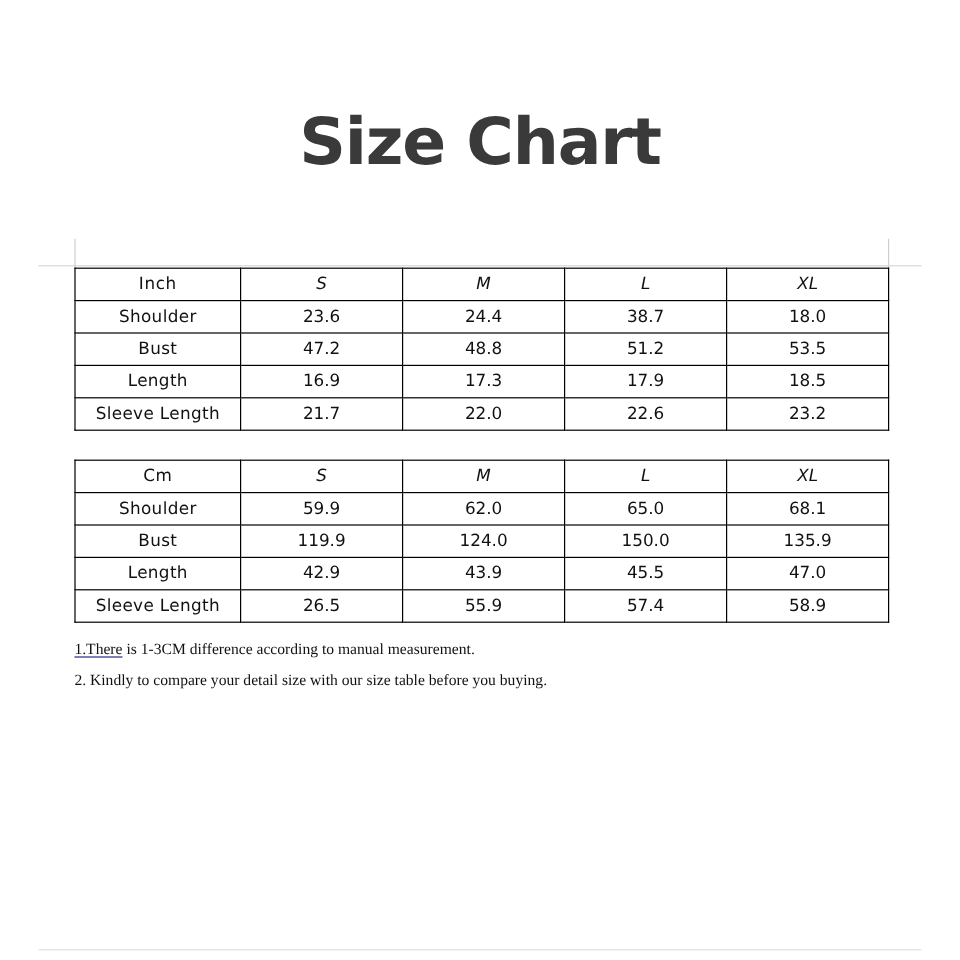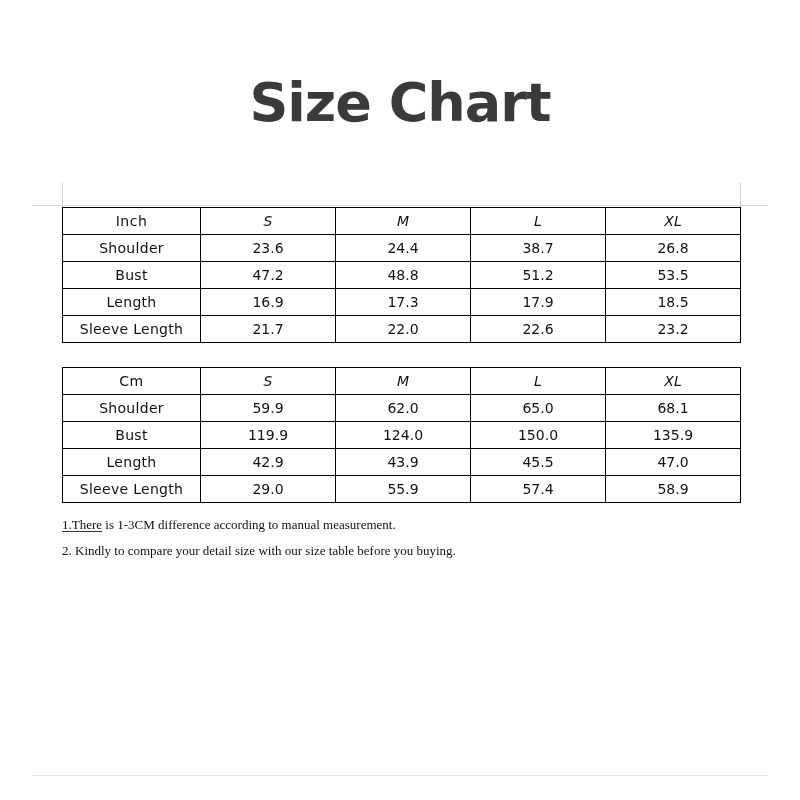--- a/index.html
+++ b/index.html
@@ -22,21 +22,21 @@
     box-sizing: border-box;
   }
 
   .title {
     text-align: center;
     font-family: "DejaVu Sans", sans-serif;
     font-weight: bold;
     font-size: 54px;
     letter-spacing: -1px;
     color: #3a3a3a;
-    margin: 0;
+    margin: 16px;
     padding-top: 76px;
     line-height: 1.0;
   }
 
   
   .rule-top {
     position: absolute;
     left: 32px;
     right: 32px;
     top: 205px;
@@ -168,21 +168,21 @@
           <td class="hdr-size">S</td>
           <td class="hdr-size">M</td>
           <td class="hdr-size">L</td>
           <td class="hdr-size">XL</td>
         </tr>
         <tr>
           <td class="row-label">Shoulder</td>
           <td class="val">23.6</td>
           <td class="val">24.4</td>
           <td class="val">38.7</td>
-          <td class="val">26.8</td>
+          <td class="val">18.0</td>
         </tr>
         <tr>
           <td class="row-label">Bust</td>
           <td class="val">47.2</td>
           <td class="val">48.8</td>
           <td class="val">51.2</td>
           <td class="val">53.5</td>
         </tr>
         <tr>
           <td class="row-label">Length</td>
@@ -235,21 +235,21 @@
         </tr>
         <tr>
           <td class="row-label">Length</td>
           <td class="val">42.9</td>
           <td class="val">43.9</td>
           <td class="val">45.5</td>
           <td class="val">47.0</td>
         </tr>
         <tr>
           <td class="row-label">Sleeve Length</td>
-          <td class="val">29.0</td>
+          <td class="val">26.5</td>
           <td class="val">55.9</td>
           <td class="val">57.4</td>
           <td class="val">58.9</td>
         </tr>
       </tbody>
     </table>
 
   </div>
 
   <div class="notes">

